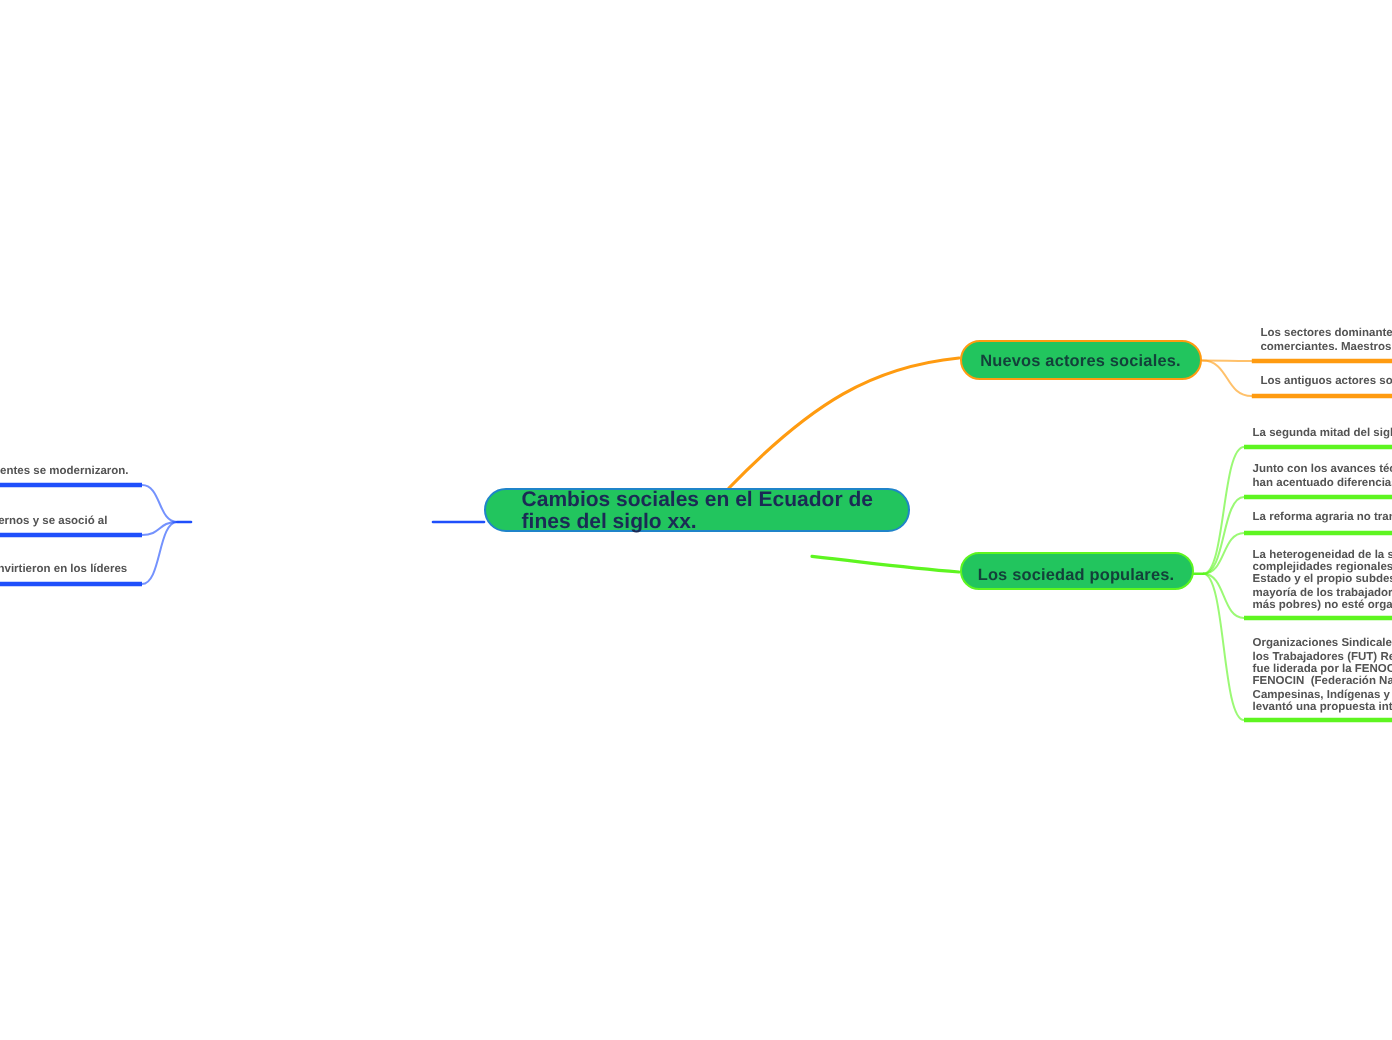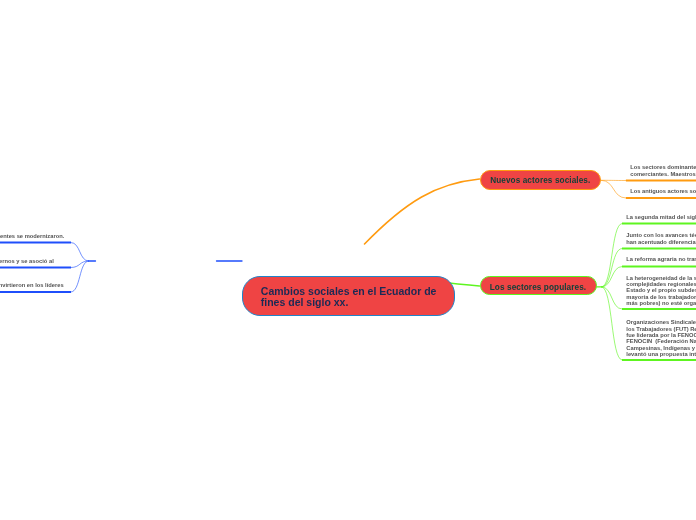--- a/index.html
+++ b/index.html
@@ -5,27 +5,27 @@
 <style>
   html,body{margin:0;padding:0;background:#ffffff;}
   body{width:696px;height:520px;overflow:hidden;
        font-family:"Liberation Sans",sans-serif;
        -webkit-font-smoothing:antialiased;}
   #stage{position:relative;width:696px;height:520px;overflow:hidden;
          transform:translateZ(0);}
   svg#links{position:absolute;left:0;top:0;width:696px;height:520px;overflow:visible;}
 
   .pill{position:absolute;box-sizing:border-box;display:flex;align-items:center;
-        justify-content:center;border-radius:999px;background:#ef4444;
+        justify-content:center;border-radius:999px;background:#22c55e;
         white-space:nowrap;}
   .pill .label{display:block;}
 
-  #root-node{left:242px;top:244.2px;width:213px;height:40px;
+  #root-node{left:242px;top:244.2px;width:213px;height:22px;
              border:1.6px solid #1f84c9;border-radius:18px;
-             justify-content:flex-start;padding-left:17.8px;margin-top:32px;}
+             justify-content:flex-start;padding-left:17.8px;}
   #root-node .label{font-size:10.5px;font-weight:bold;color:#1b2a55;
                     line-height:11.3px;white-space:normal;width:180px;
                     position:relative;top:1.2px;}
 
   #elites-node{left:95.5px;top:250.7px;width:121px;height:20.2px;
                border:1.5px solid #1f4ffb;border-radius:11px;}
   #nuevos-node{left:479.5px;top:169.7px;width:121.5px;height:20.2px;
                border:1.5px solid #ff9b10;border-radius:11px;}
   #populares-node{left:479.5px;top:275.7px;width:117px;height:19.6px;
                   border:1.5px solid #5ef520;border-radius:11px;}
@@ -75,21 +75,21 @@
   <div class="pill" id="root-node">
     <span class="label">Cambios sociales en el Ecuador de fines del siglo xx.</span>
   </div>
 
 
   <div class="pill" id="nuevos-node">
     <span class="label branch-label">Nuevos actores sociales.</span>
   </div>
 
   <div class="pill" id="populares-node">
-    <span class="label branch-label">Los sectores populares.</span>
+    <span class="label branch-label">Los sociedad populares.</span>
   </div>
 
   <div id="leaves">
       <div class="leaf" style="left: -49.5px; top: 232.5px; width: 260px;">
         <span class="txt">Los sectores dirigentes se modernizaron.</span>
       </div>
       <div class="leaf" style="left: -49.5px; top: 257.5px; width: 260px;">
         <span class="txt">Empresarios modernos y se asoció al</span>
       </div>
       <div class="leaf" style="left: -49.5px; top: 282px; width: 260px;">

